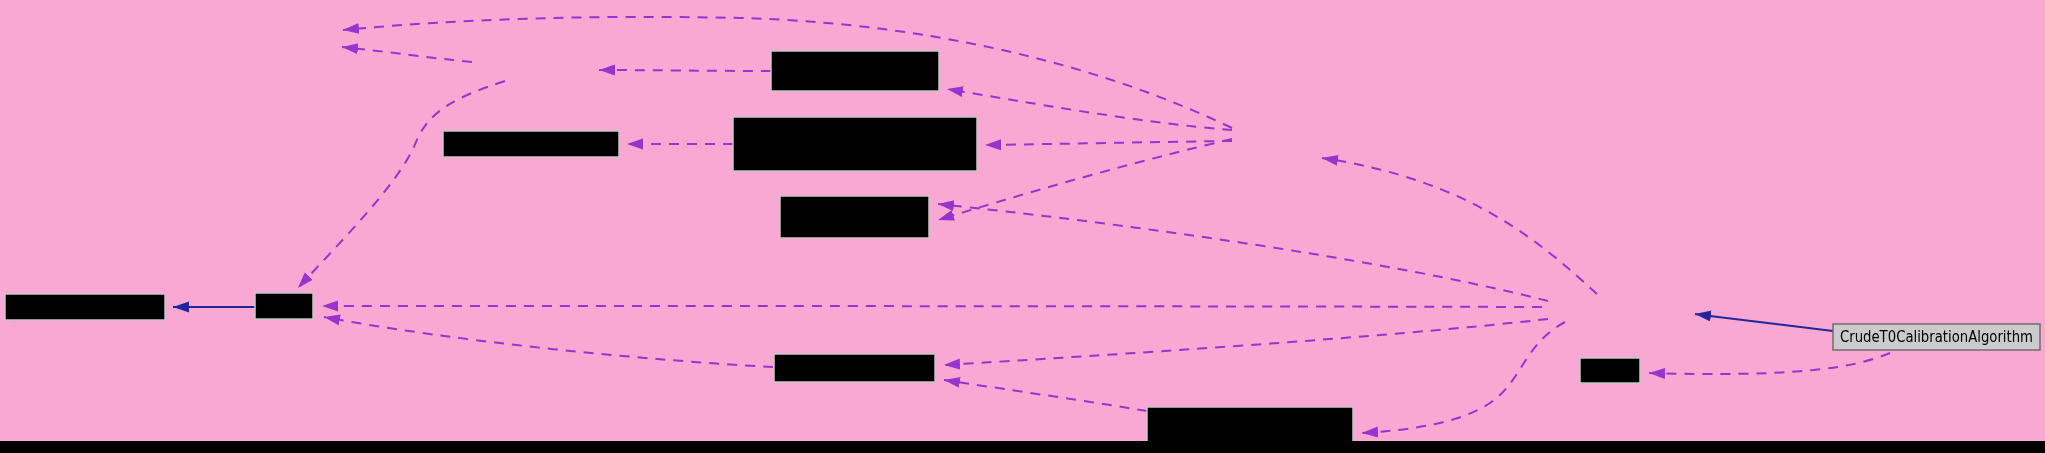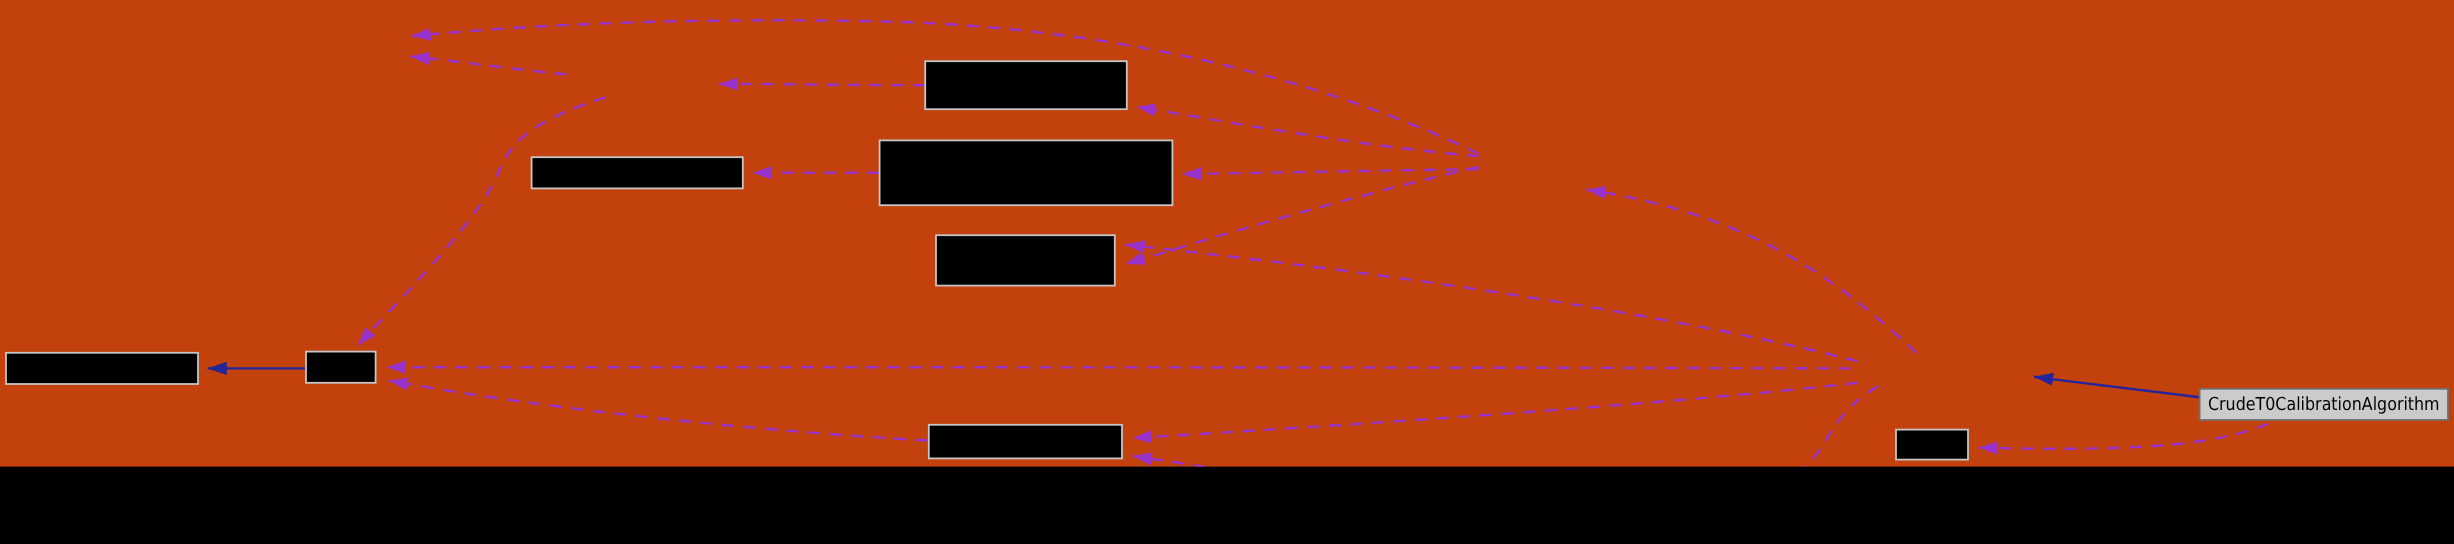--- a/index.html
+++ b/index.html
@@ -1,16 +1,16 @@
 <!DOCTYPE html>
 <html><head>
 <meta charset="utf-8">
 <style>
   html,body{margin:0;padding:0;background:#000;}
-  .stage{position:relative;width:2045px;height:389px;background:#c2410c;overflow:hidden;}
+  .stage{position:relative;width:2045px;height:441px;background:#f9a8d4;overflow:hidden;}
   svg{display:block;width:2045px;height:453px;}
   .node-label{font-family:"DejaVu Sans","Liberation Sans",sans-serif;}
 </style>
 </head>
 <body>
 
 <div class="stage">
   <svg id="graph-svg" viewBox="0 0 2045 453" xmlns="http://www.w3.org/2000/svg">
       <defs>
         <marker id="arrow-dashed" markerUnits="userSpaceOnUse" markerWidth="18" markerHeight="12" refX="16" refY="5.5" orient="auto">

